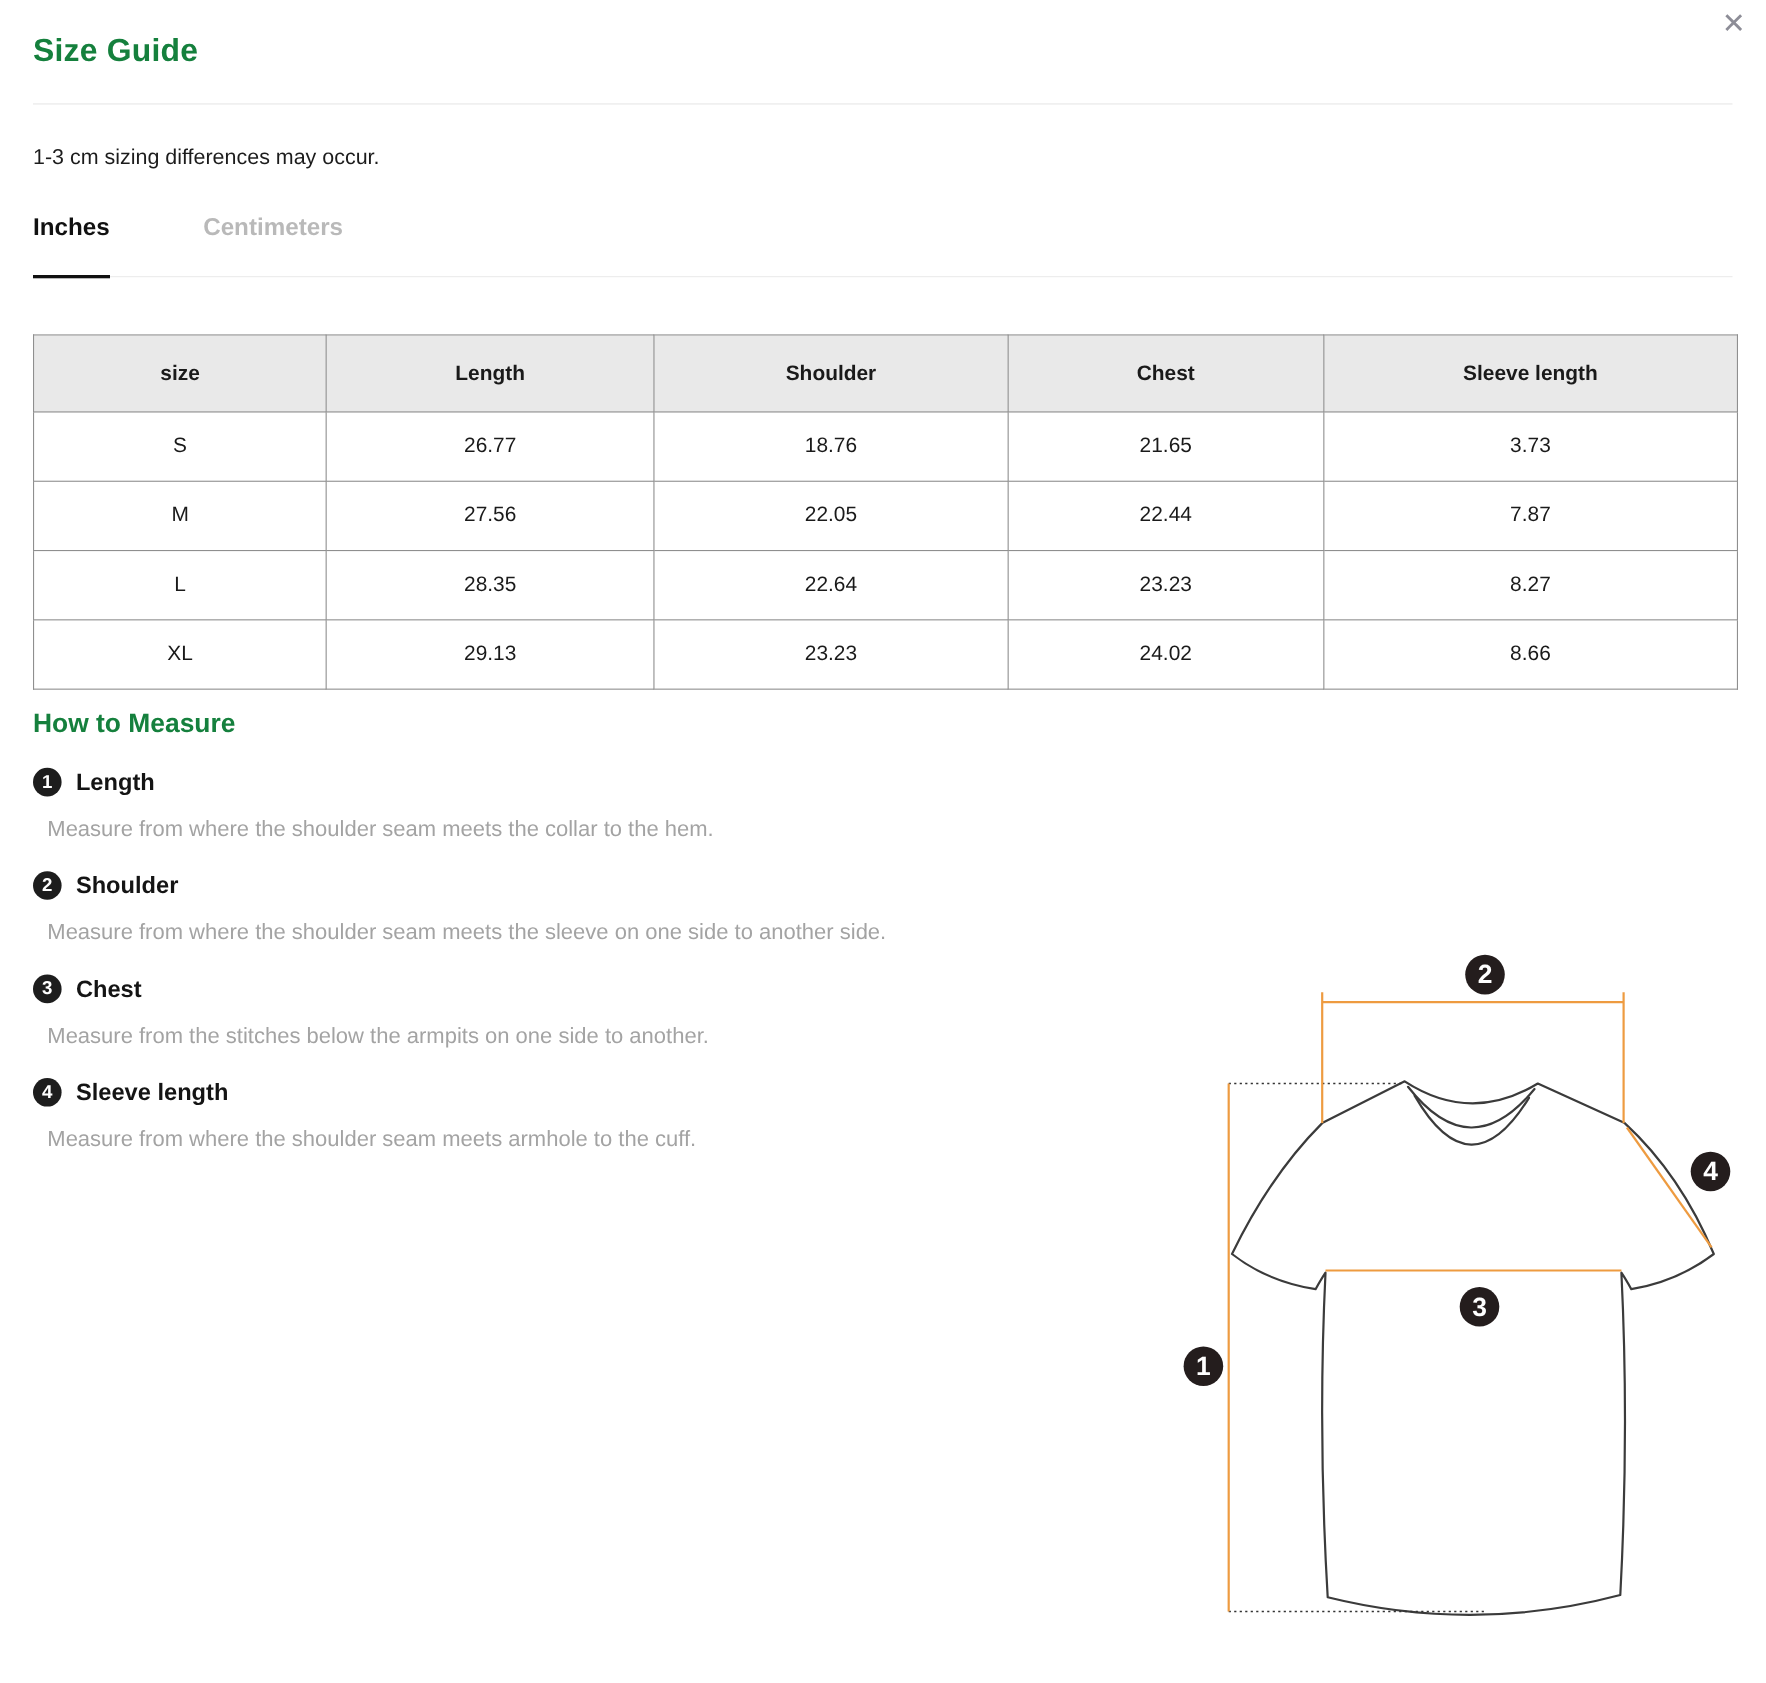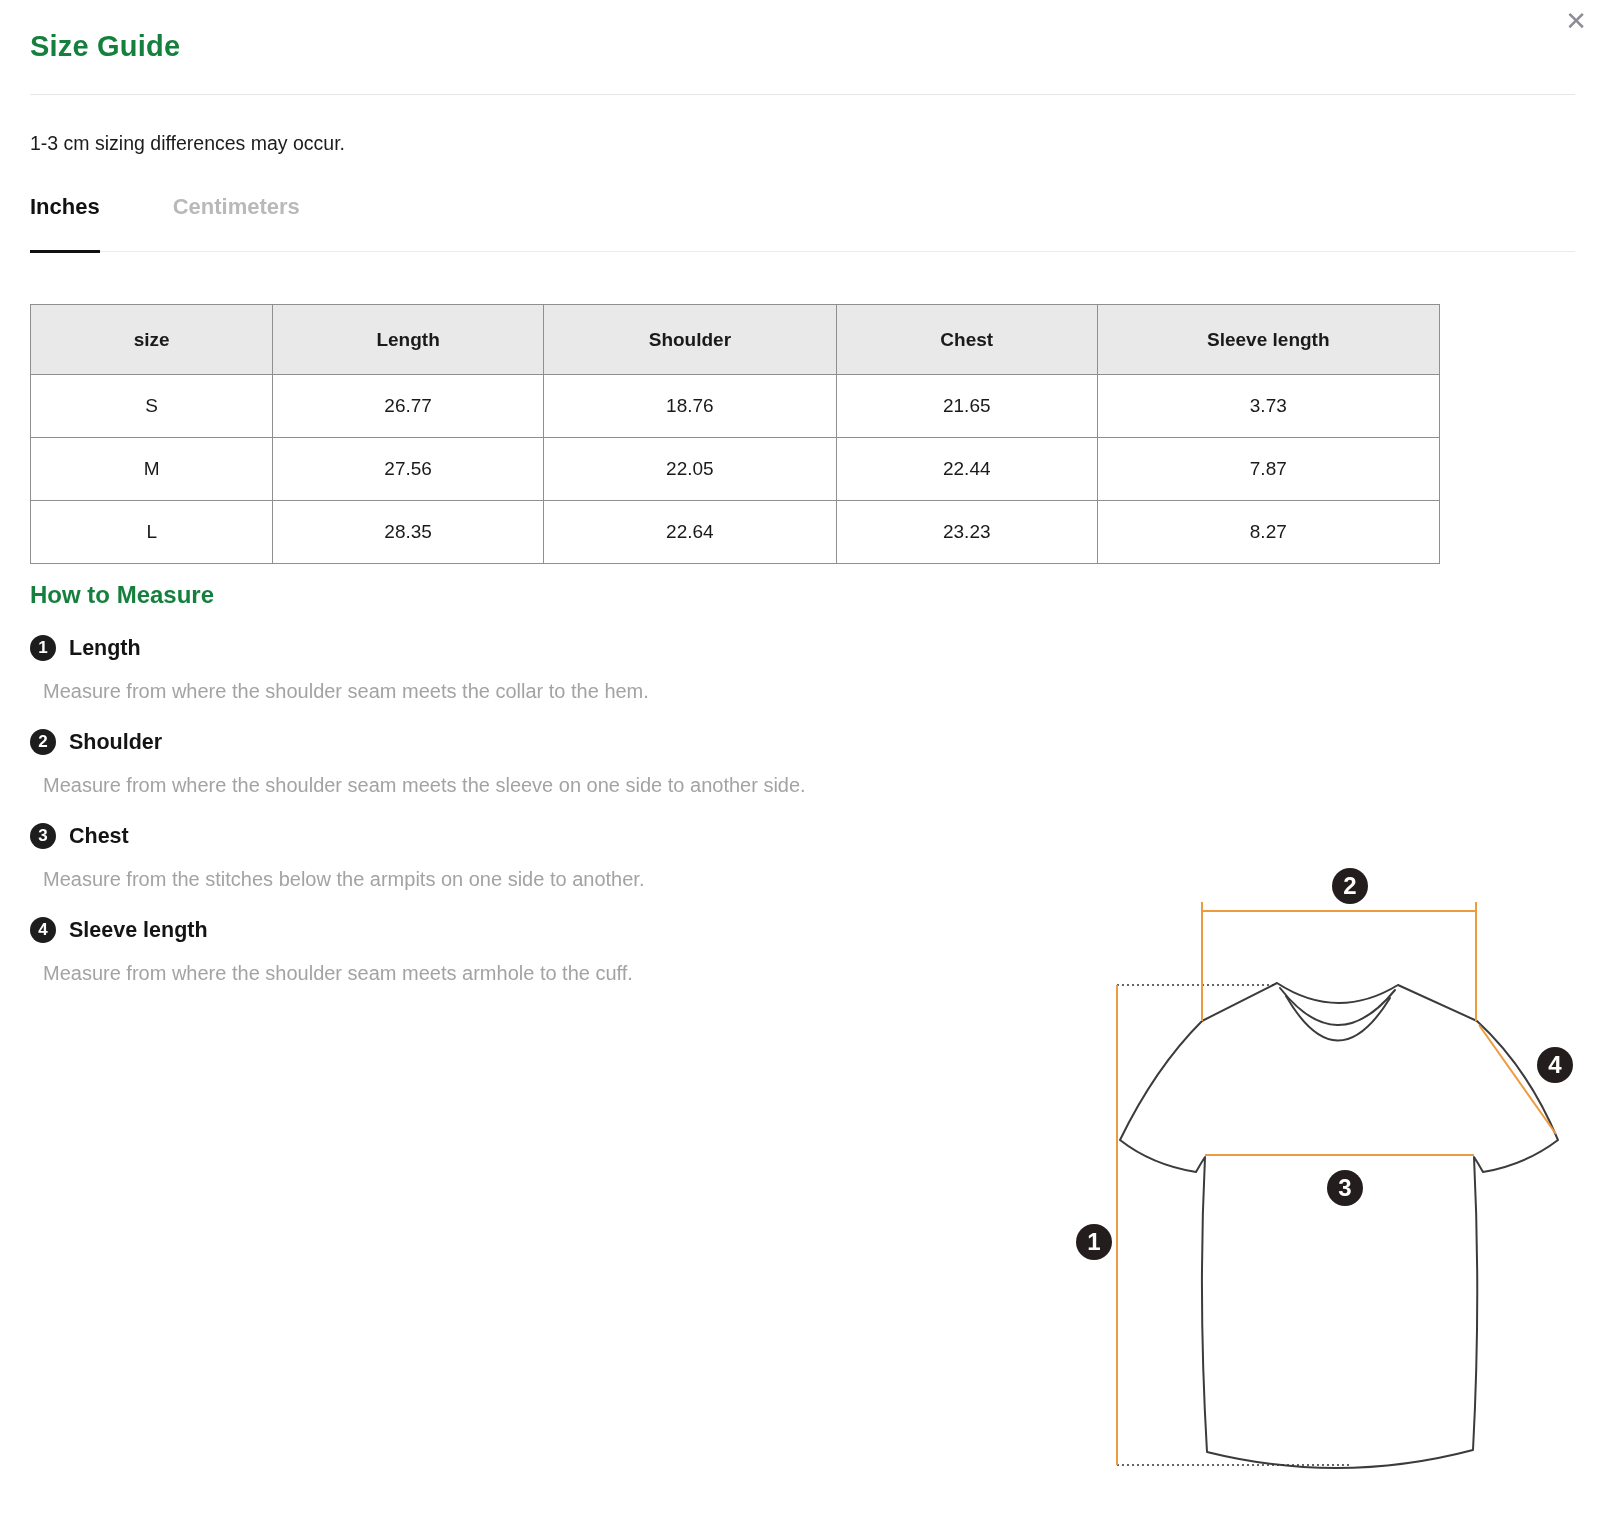--- a/index.html
+++ b/index.html
@@ -53,31 +53,31 @@
     position: relative;
     font-size: 22px;
     font-weight: 600;
     padding-bottom: 31px;
     background: none;
     border: none;
     cursor: pointer;
     font-family: inherit;
   }
   .tab.active { color: #111111; text-align: right; }
-  .tab.inactive { color: #b9b9b9; }
+  .tab.inactive { color: #b9b9b9; margin-left: 12px; }
   .tab.active::after {
     content: "";
     position: absolute;
     left: 0; right: 0; bottom: -2px;
     height: 3px;
     background: #111111;
   }
   table.size-table {
     margin: 52px 25px 0 30px;
-    width: 1410px;
+    width: 1550px;
     border-collapse: collapse;
     table-layout: fixed;
     font-size: 19px;
   }
   .size-table th, .size-table td {
     border: 1px solid #8f8f8f;
     text-align: center;
     vertical-align: middle;
     color: #1a1a1a;
   }
@@ -192,20 +192,27 @@
         <td>22.05</td>
         <td>22.44</td>
         <td>7.87</td>
       </tr>
       <tr>
         <td>L</td>
         <td>28.35</td>
         <td>22.64</td>
         <td>23.23</td>
         <td>8.27</td>
+      </tr>
+      <tr>
+        <td>XL</td>
+        <td>29.13</td>
+        <td>23.23</td>
+        <td>24.02</td>
+        <td>8.66</td>
       </tr>
     </tbody>
   </table>
 
   <h2 class="htm-title">How to Measure</h2>
 
   <div class="measure-list">
 
     <div class="measure-item-label">
       <span class="measure-badge">1</span>

